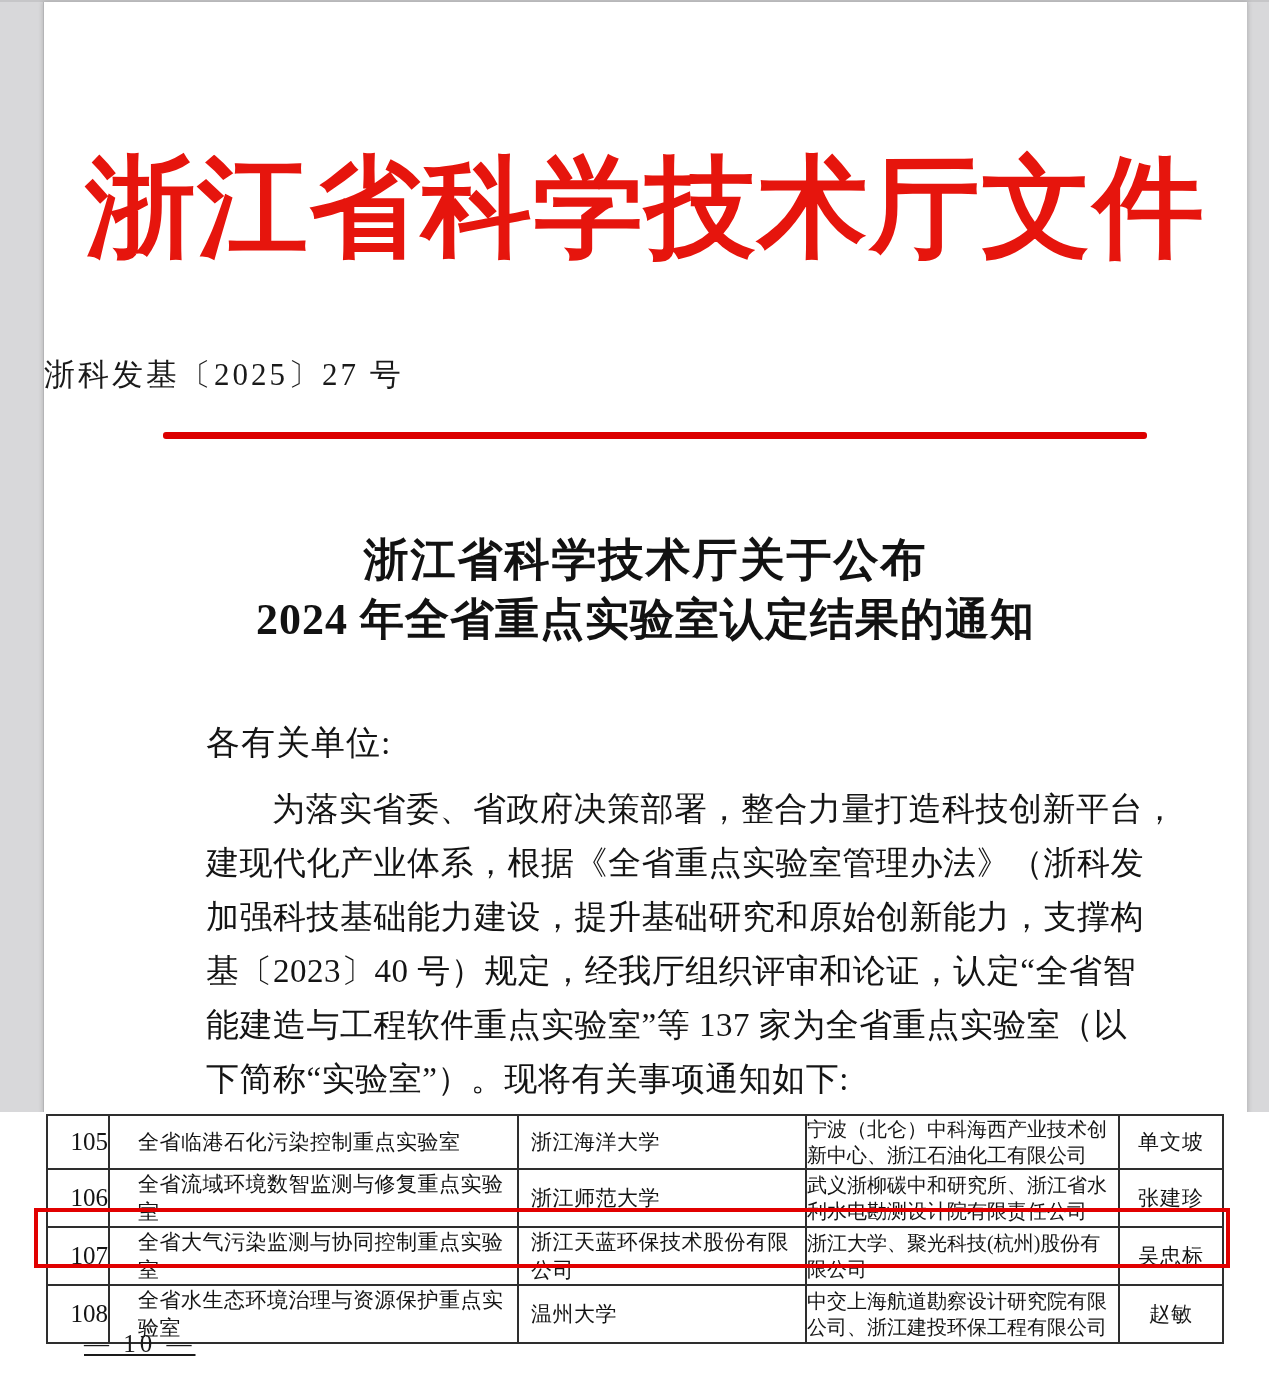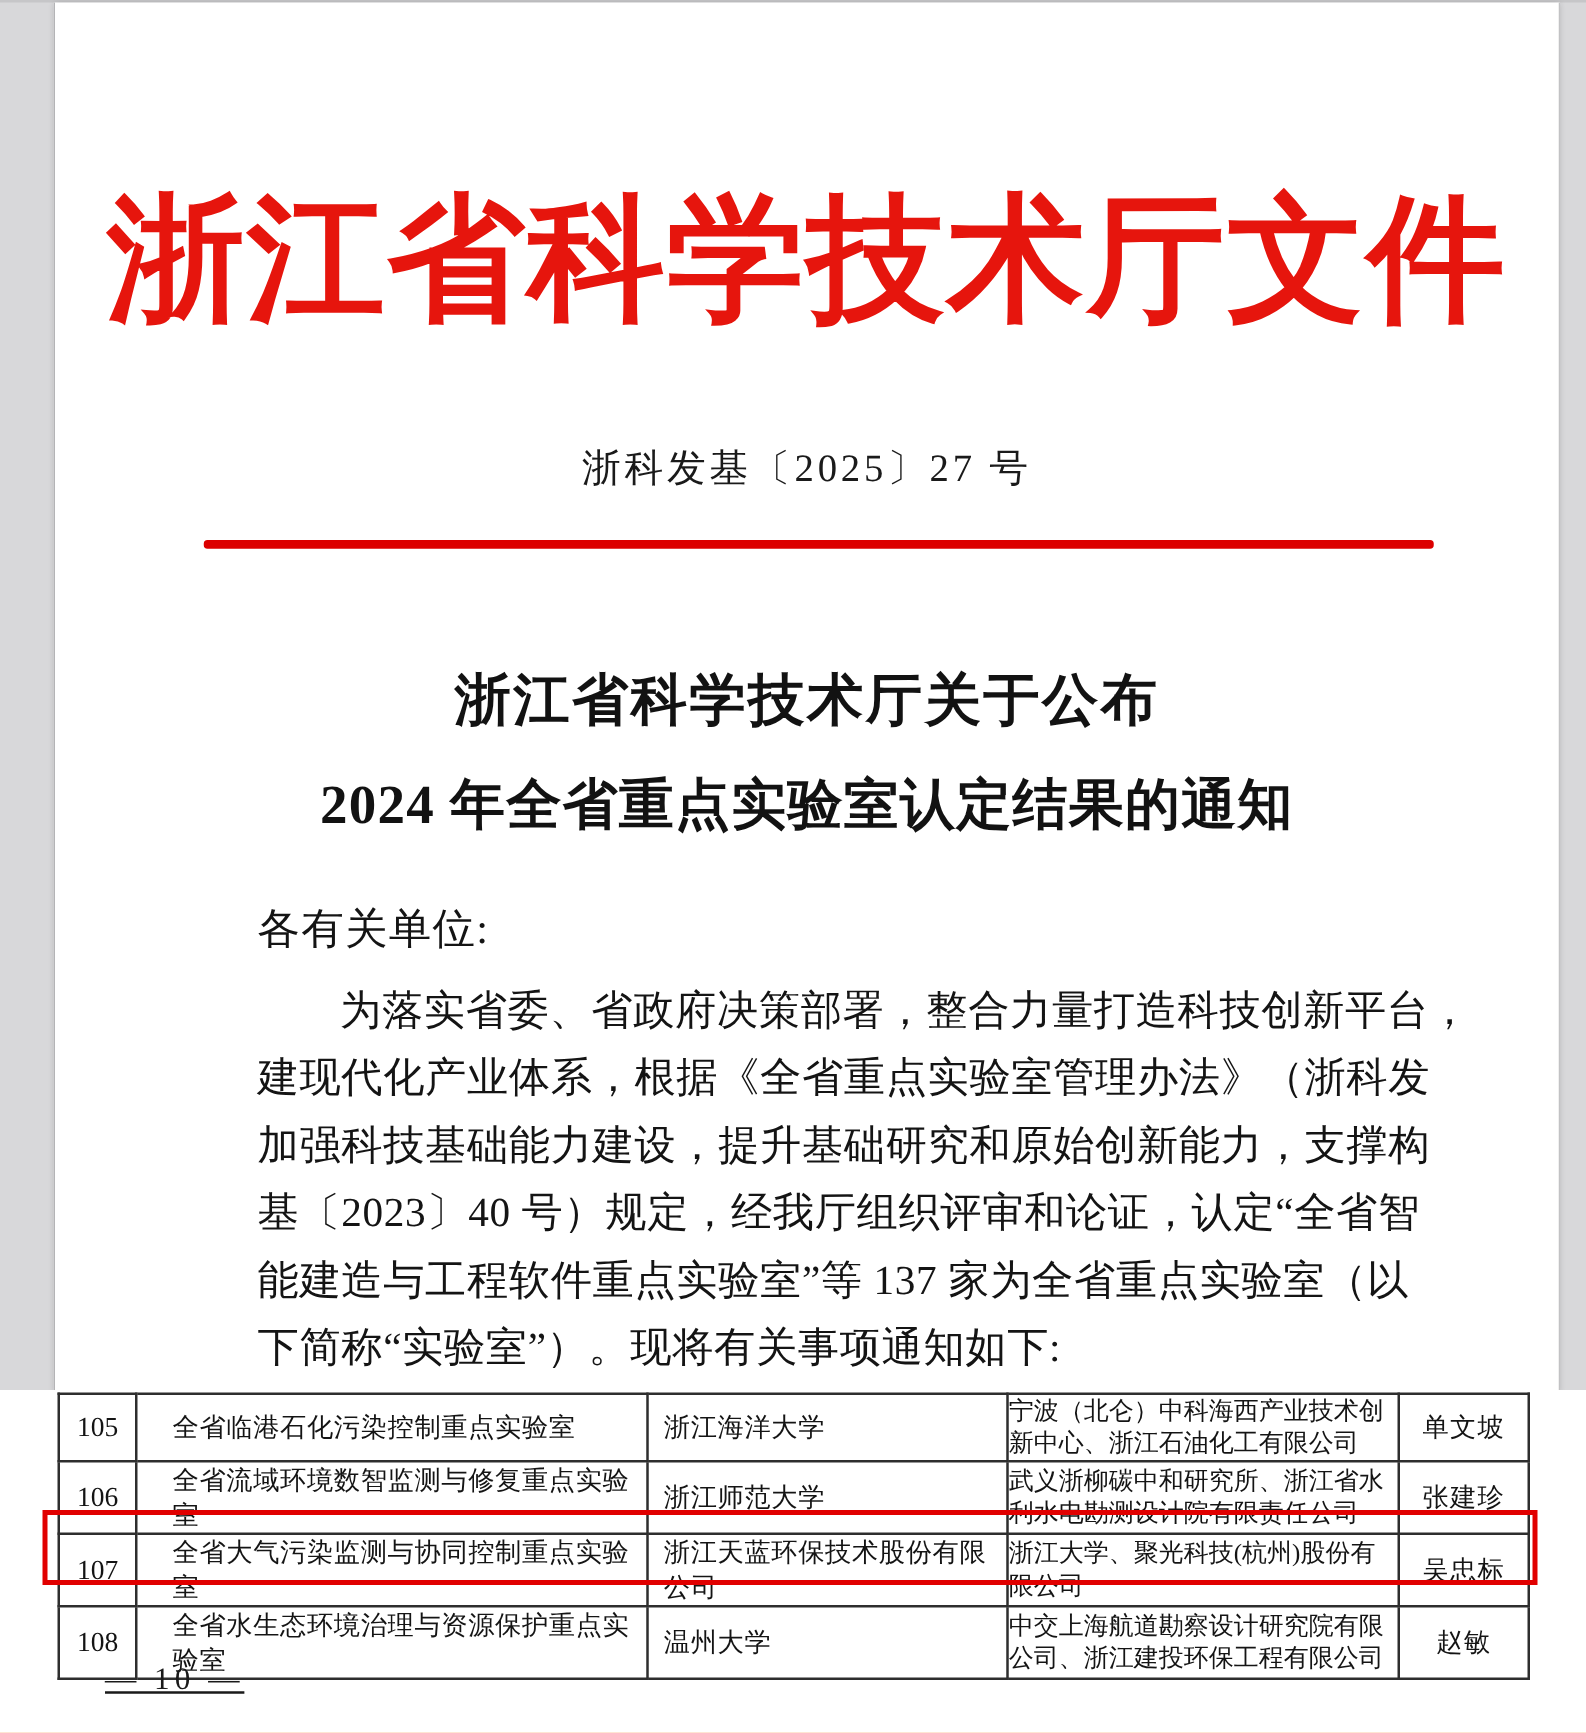--- a/index.html
+++ b/index.html
@@ -28,32 +28,31 @@
   .red-header {
     position: absolute; left: 0; top: 140px; width: 100%;
     text-align: center;
     font-size: 110px; font-weight: bold; letter-spacing: 2px;
     color: var(--header-red, #e6150d);
     line-height: 1.2;
     white-space: nowrap;
   }
   .doc-number {
     position: absolute; left: 0; top: 352px; width: 100%;
-    text-align: center;
     font-size: 31px; color: #1a1a1a; letter-spacing: 3px;
     white-space: nowrap;
   }
   .red-rule {
     position: absolute; left: 119px; top: 430px; width: 984px; height: 7px;
     background: var(--rule-red, #dc0000);
     border-radius: 3px;
   }
   .doc-title { position: absolute; left: 0; top: 528px; width: 100%; text-align: center; color:#121212; }
   .doc-title .t1 { font-size: 45px; font-weight: bold; letter-spacing: 2px; white-space: nowrap; }
-  .doc-title .t2 { font-size: 44px; font-weight: bold; letter-spacing: 1px; margin-top: 24px; white-space: nowrap; }
+  .doc-title .t2 { font-size: 44px; font-weight: bold; letter-spacing: 1px; white-space: nowrap; }
 
   .salutation {
     position: absolute; left: 162px; top: 718px;
     font-size: 34px; color: #141414; letter-spacing: 1px;
   }
   .body-text {
     position: absolute; left: 162px; top: 780px; width: 950px;
     font-size: 33px; color: #141414; line-height: 54px;
     letter-spacing: 0.5px;
   }
@@ -65,21 +64,21 @@
     position: absolute; left: 0; top: 1112px; width: 1269px; height: 274px;
     background: #ffffff;
   }
   table.result-table {
     position: absolute; left: 46px; top: 2px;
     border-collapse: collapse; table-layout: fixed; width: 1176px;
     font-family: "Liberation Serif", "DejaVu Serif", serif;
     color: #141414;
   }
   .result-table td { border: 2px solid #2e2e2e; vertical-align: middle; }
-  .result-table td.c-no     { text-align: center; font-size: 22px; }
+  .result-table td.c-no     { text-align: right; font-size: 25px; }
   .result-table td.c-lab    { padding-left: 28px; font-size: 21px; letter-spacing: 0.5px; }
   .result-table td.c-host   { padding-left: 12px; font-size: 21px; letter-spacing: 0.5px; }
   .result-table td.c-part   { padding-right: 6px; font-size: 20px; line-height: 26px; margin-top: 16px; }
   .result-table td.c-person { text-align: center; font-size: 21px; letter-spacing: 1px; }
   tr.r0 { height: 52px; } tr.r1 { height: 47px; } tr.r2 { height: 50px; } tr.r3 { height: 51px; }
 
   .highlight-box {
     position: absolute; left: 34px; top: 96px; width: 1196px; height: 60px;
     border: 4px solid var(--highlight-red, #e10000);
     pointer-events: none;

